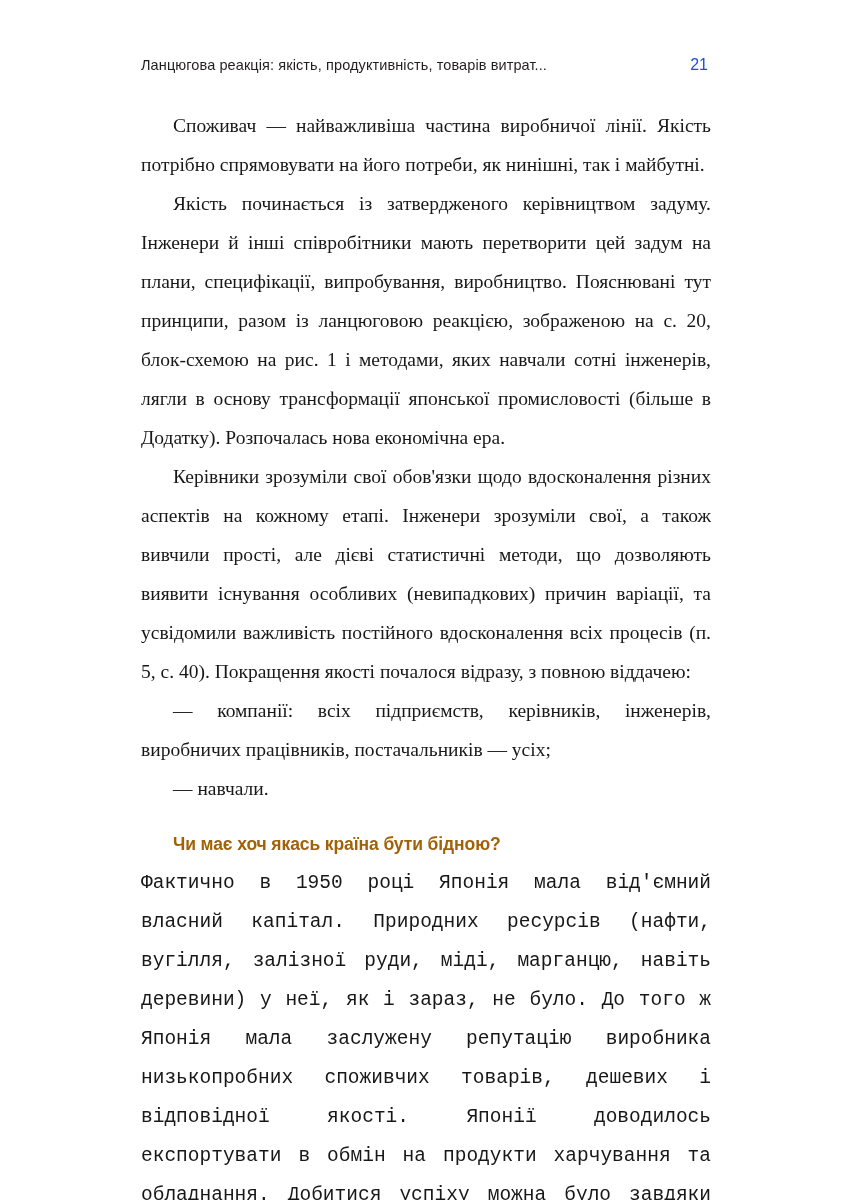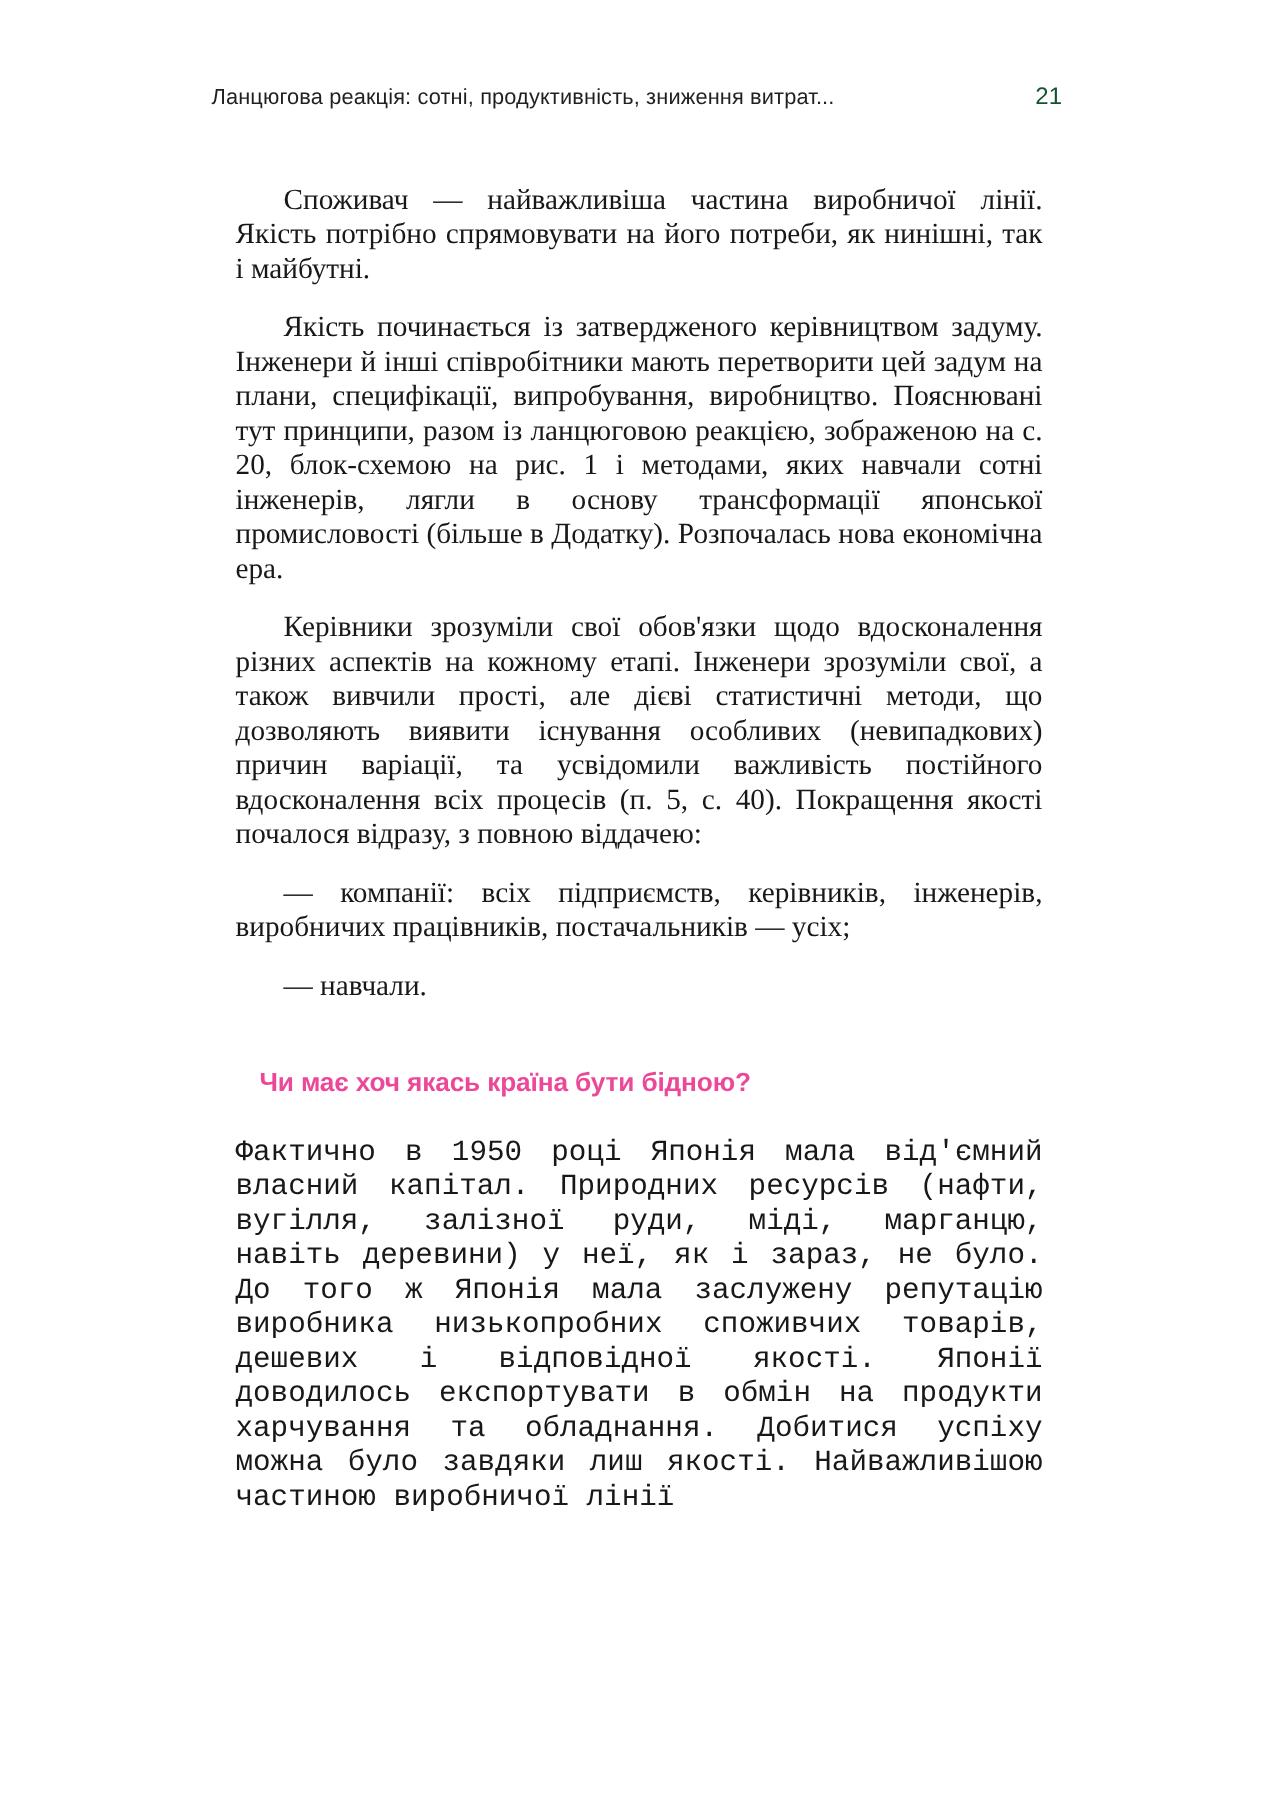--- a/index.html
+++ b/index.html
@@ -34,33 +34,33 @@
   .running-title {
     font-family: "Liberation Sans", sans-serif;
     font-size: 14.5px;
     letter-spacing: 0.1px;
     color: #231f20;
     white-space: nowrap;
   }
   .folio {
     font-family: "Liberation Sans", sans-serif;
     font-size: 16px;
-    color: #14532d;
+    color: #1d4ed8;
     font-weight: 400;
   }
   .body-col {
     position: absolute;
     top: 106px;
     left: 141px;
     width: 570px;
   }
   p.para {
-    margin: 16px;
+    margin: 0;
     font-size: 19.5px;
-    line-height: 23px;
+    line-height: 39px;
     text-align: justify;
     text-justify: inter-word;
     text-indent: 32px;
     hyphens: manual;
     color: #181818;
   }
   p.para.noindent {
     text-indent: 0;
     font-family: Liberation Mono, monospace;
   }
@@ -68,31 +68,31 @@
     text-indent: 32px;
   }
   h2.subhead {
     margin: 0;
     padding-top: 26px;
     padding-bottom: 9px;
     font-family: "Liberation Sans", sans-serif;
     font-size: 17.5px;
     font-weight: bold;
     text-indent: 32px;
-    color: #ec4899;
+    color: #a16207;
     letter-spacing: -0.1px;
   }
 </style>
 </head>
 <body>
 
 <div class="page">
 
   <div class="header">
-    <div class="running-title">Ланцюгова реакція: сотні, продуктивність, зниження витрат...</div>
+    <div class="running-title">Ланцюгова реакція: якість, продуктивність, товарів витрат...</div>
     <div class="folio">21</div>
   </div>
 
   <div class="body-col">
     <p class="para">Споживач — найважливіша частина виробничої лінії. Якість потрібно спрямовувати на його потреби, як нинішні, так і майбутні.</p>
     <p class="para">Якість починається із затвердженого керівництвом задуму. Інженери й інші співробітники мають перетворити цей задум на плани, специфікації, випробування, виробництво. Пояснювані тут принципи, разом із ланцюговою реакцією, зображеною на с. 20, блок-схемою на рис. 1 і методами, яких навчали сотні інженерів, лягли в основу трансформації японської промисловості (більше в Додатку). Розпочалась нова економічна ера.</p>
     <p class="para">Керівники зрозуміли свої обов'язки щодо вдосконалення різних аспектів на кожному етапі. Інженери зрозуміли свої, а також вивчили прості, але дієві статистичні методи, що дозволяють виявити існування особливих (невипадкових) причин варіації, та усвідомили важливість постійного вдосконалення всіх процесів (п. 5, с. 40). Покращення якості почалося відразу, з повною віддачею:</p>
     <p class="para dash">— компанії: всіх підприємств, керівників, інженерів, виробничих працівників, постачальників — усіх;</p>
     <p class="para dash">— навчали.</p>
 

